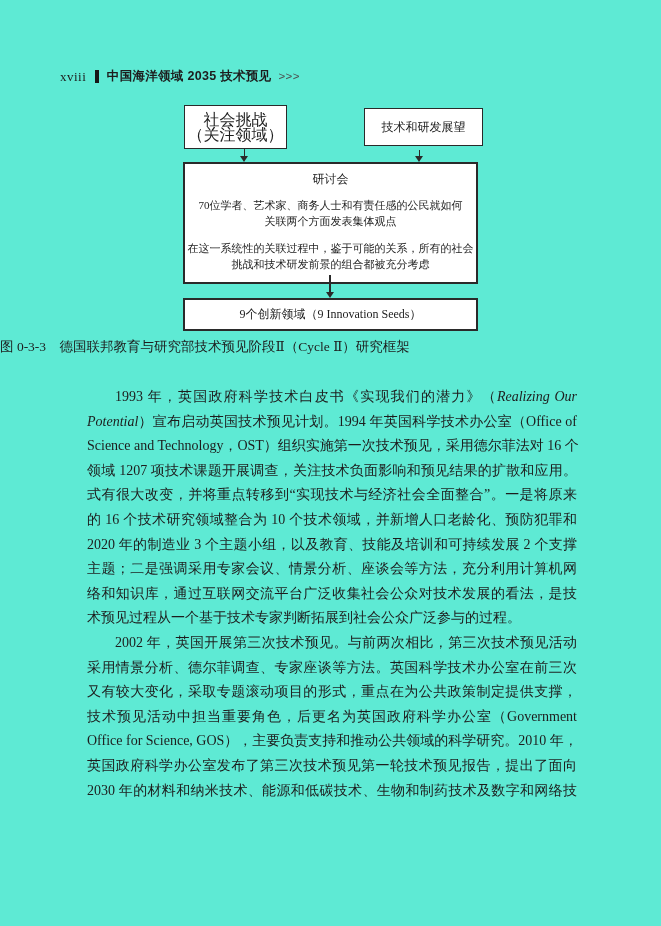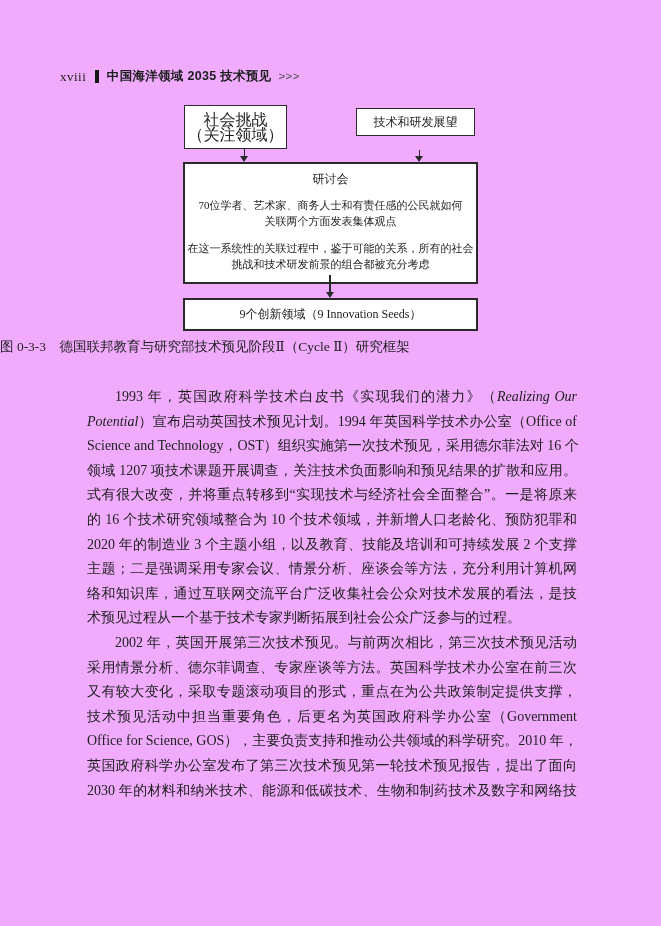--- a/index.html
+++ b/index.html
@@ -1,37 +1,37 @@
 <!DOCTYPE html>
 <html><head>
 <meta charset="utf-8">
 <style>
   html,body { margin:0; padding:0; background:#ffffff; }
   .page {
     position:relative; width:661px; height:926px; margin:0 auto;
-    background:#f0abfc; overflow:hidden;
+    background:#5eead4; overflow:hidden;
     font-family:"Liberation Serif","DejaVu Serif",serif;
     color:#1d1d1d;
   }
 
   
   .running-header { position:absolute; left:60px; top:69px; display:flex; align-items:center; font-size:12.5px; line-height:15px; }
   .pagenum { font-size:13px; letter-spacing:0.5px; }
   .hbar { width:3.5px; height:13px; background:#161616; margin:0 8px 0 9px; }
   .htitle { font-family:"Liberation Sans","DejaVu Sans",sans-serif; font-size:12.5px; font-weight:600; letter-spacing:0.3px; }
   .hchev { margin-left:7px; color:#4d4d4d; font-family:"Liberation Sans","DejaVu Sans",sans-serif; font-size:11.5px; letter-spacing:0.5px; }
 
   
   .dbox {
     position:absolute; box-sizing:border-box; border:1.5px solid #2a2a2a;
     display:flex; flex-direction:column; align-items:center; justify-content:center;
     text-align:center; background:#fff;
   }
   .box-social { left:184px; top:105px; width:103px; height:44px; font-size:16px; line-height:15.5px; }
-  .box-tech   { left:356px; top:108px; width:119px; height:28px; font-size:12px; line-height:15px; }
+  .box-tech   { left:364px; top:108px; width:119px; height:38px; font-size:12px; line-height:15px; }
   .box-workshop {
     left:183px; top:162px; width:295px; height:122px; border-width:2px;
     justify-content:flex-start; padding-top:8px; font-size:11px; line-height:16px;
   }
   .ws-title { font-size:12px; line-height:14px; margin-bottom:11px; }
   .ws-para  { margin-bottom:11px; }
   .box-seeds { left:183px; top:298px; width:295px; height:33px; border-width:2px; font-size:12px; }
 
   
   .conn { position:absolute; width:10px; }

